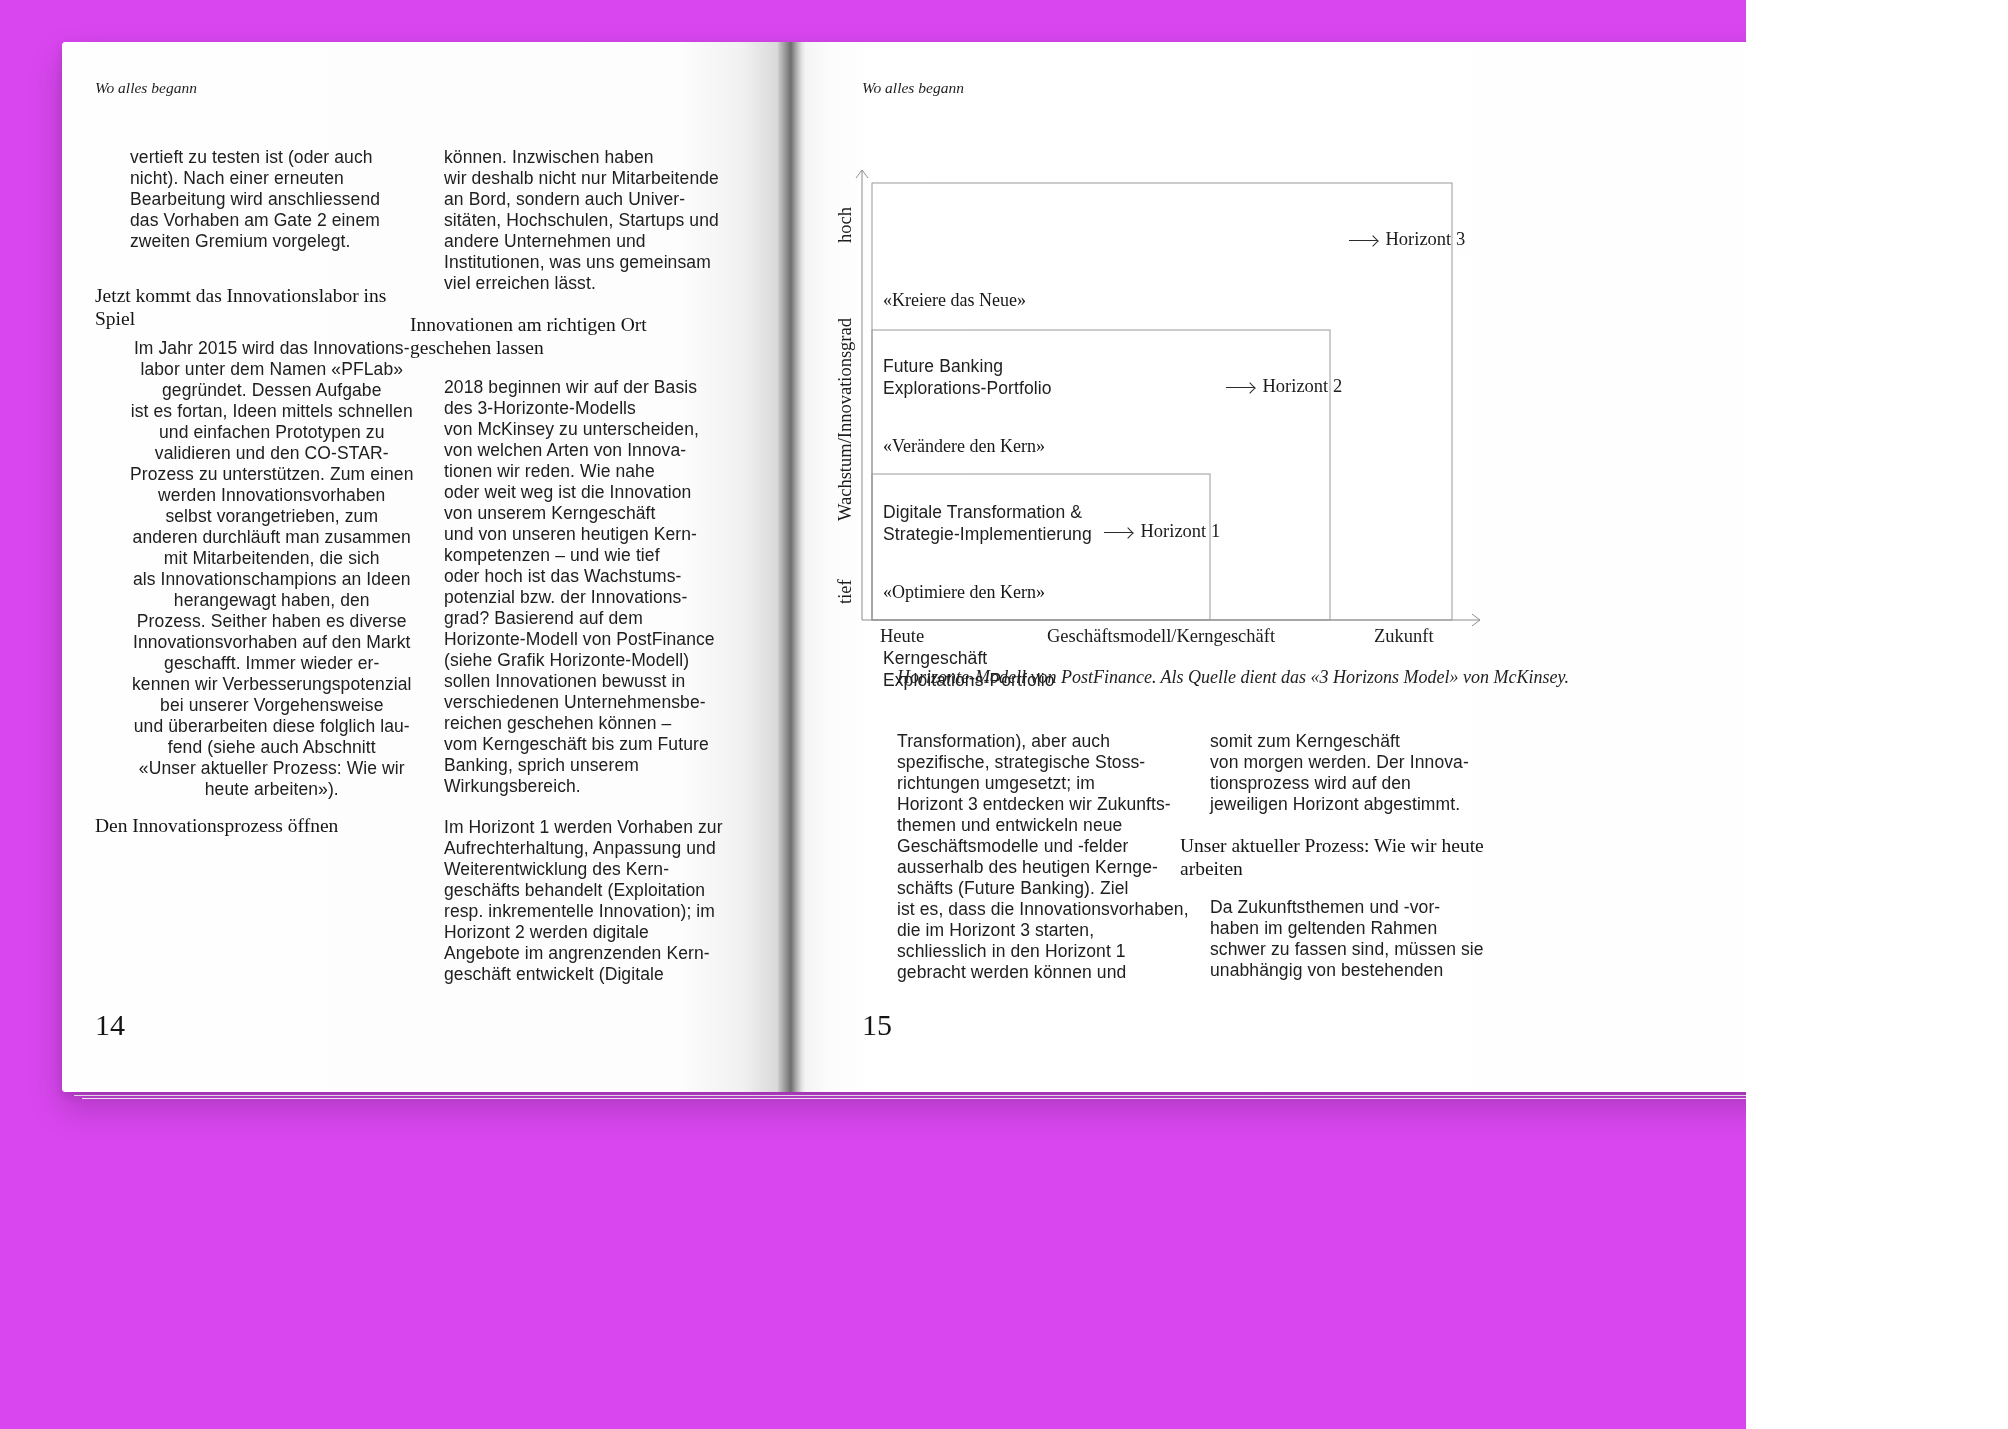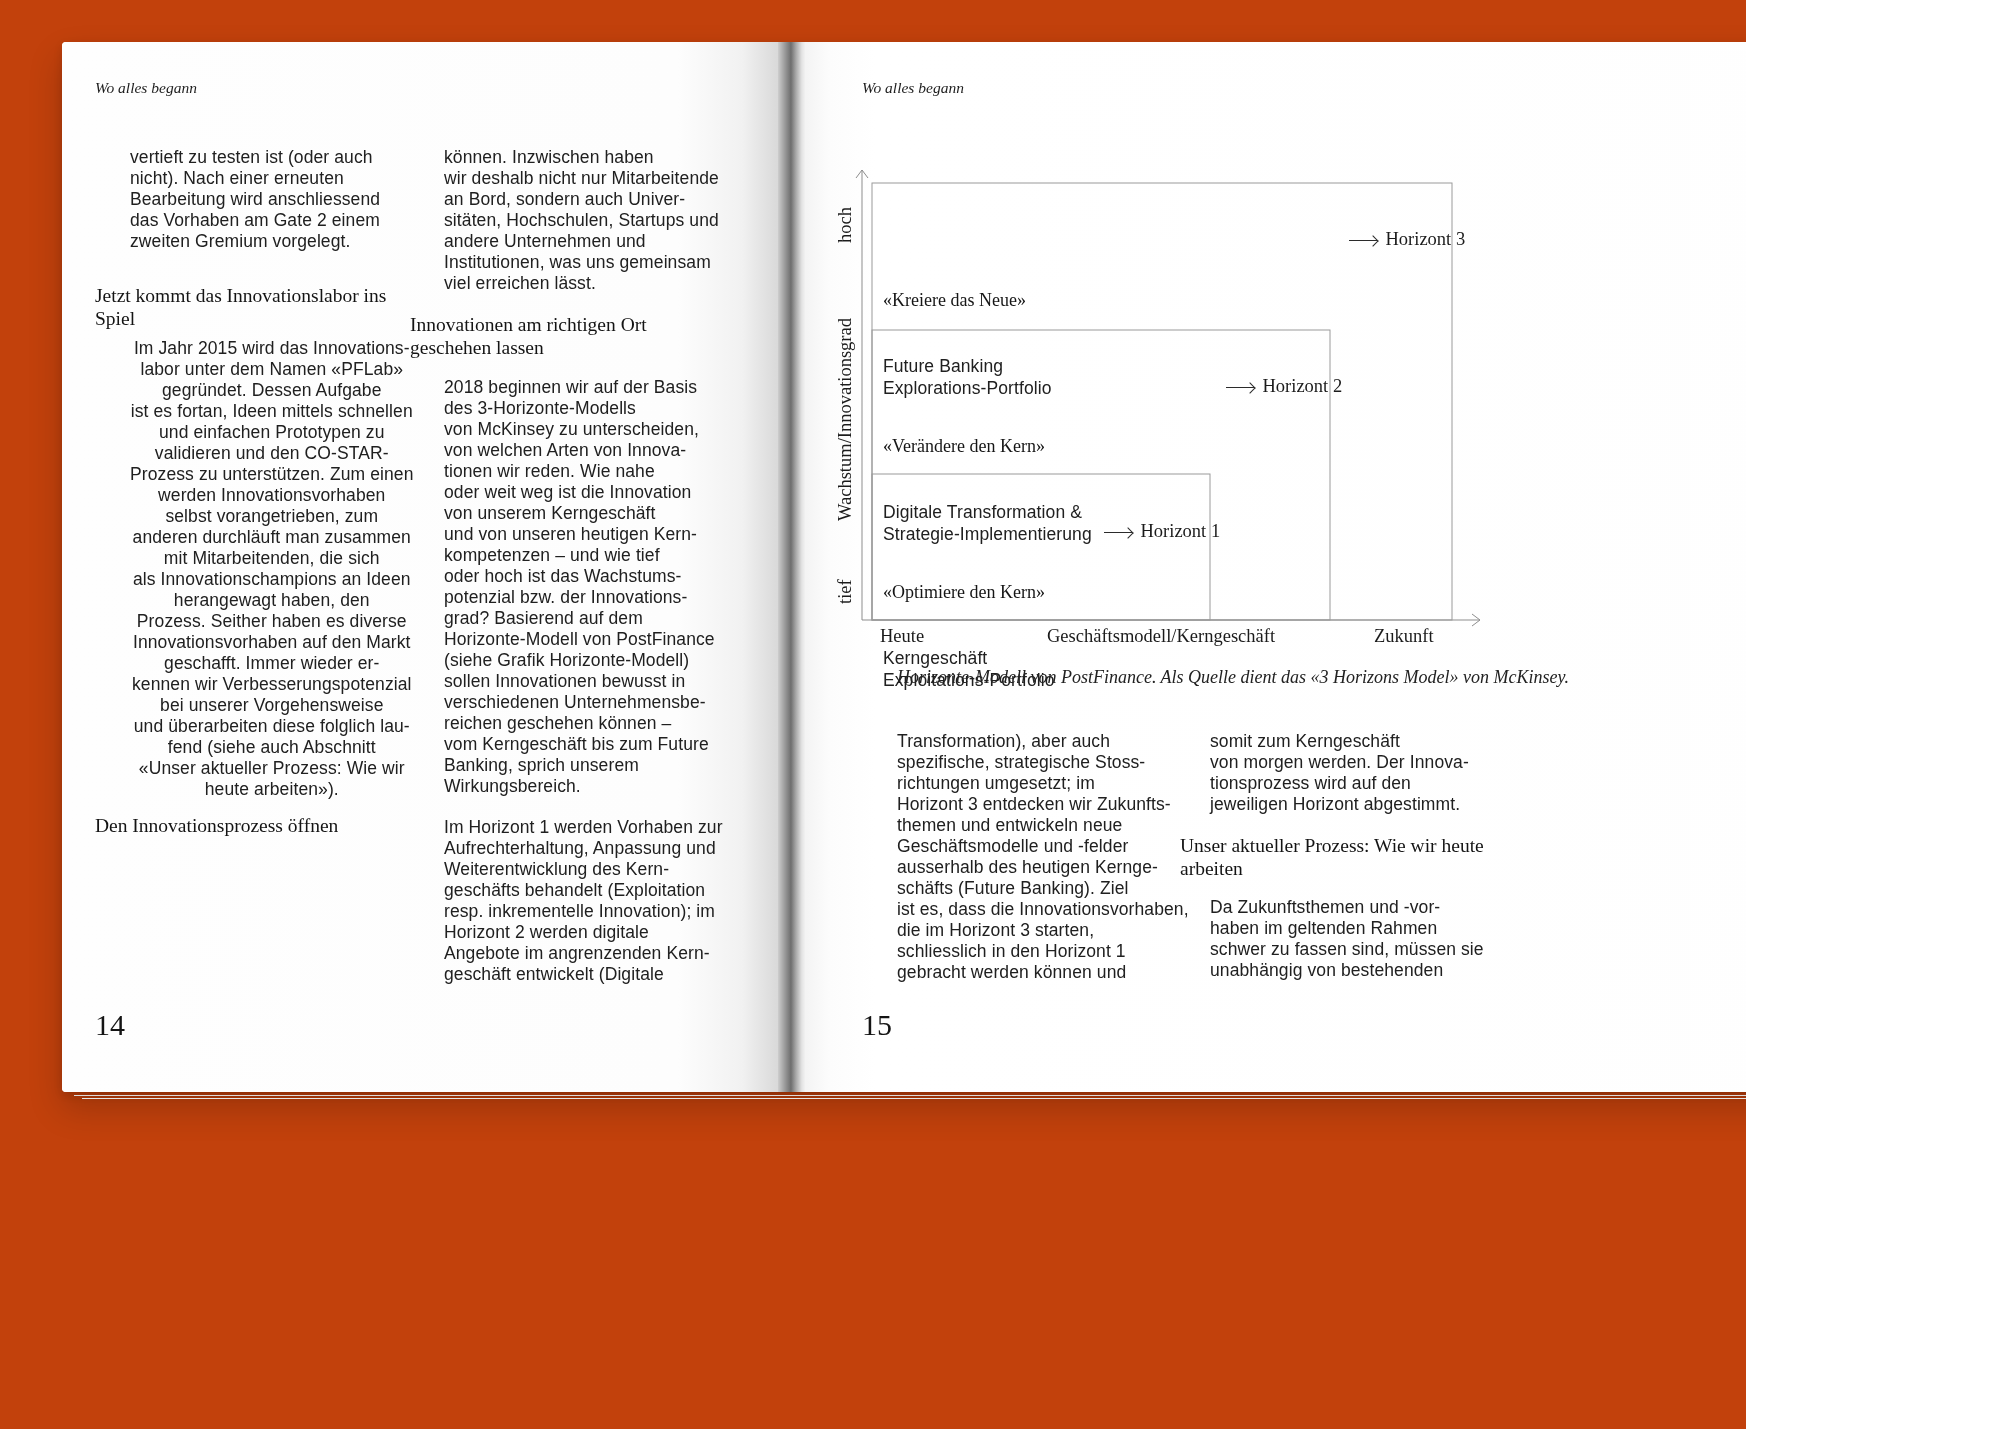--- a/index.html
+++ b/index.html
@@ -1,17 +1,17 @@
 <!DOCTYPE html>
 <html><head>
 <meta charset="utf-8">
 <style>
   html, body { margin:0; padding:0; background:#ffffff; }
   .stage {
-    position:relative; width:1746px; height:1429px; background:#c2410c;
+    position:relative; width:1746px; height:1429px; background:#d946ef;
     overflow:hidden; font-family:"Liberation Sans", sans-serif;
   }
   .book {
     position:absolute; left:62px; top:42px; width:1888px; height:1050px;
     background:#ffffff; border-radius:4px;
     box-shadow: 0 16px 34px rgba(0,0,0,0.20), 0 3px 8px rgba(0,0,0,0.12);
   }
   .page { position:absolute; top:0; height:1050px; }
   .page-left {
     left:0; width:716px; border-radius:4px 0 0 4px;

